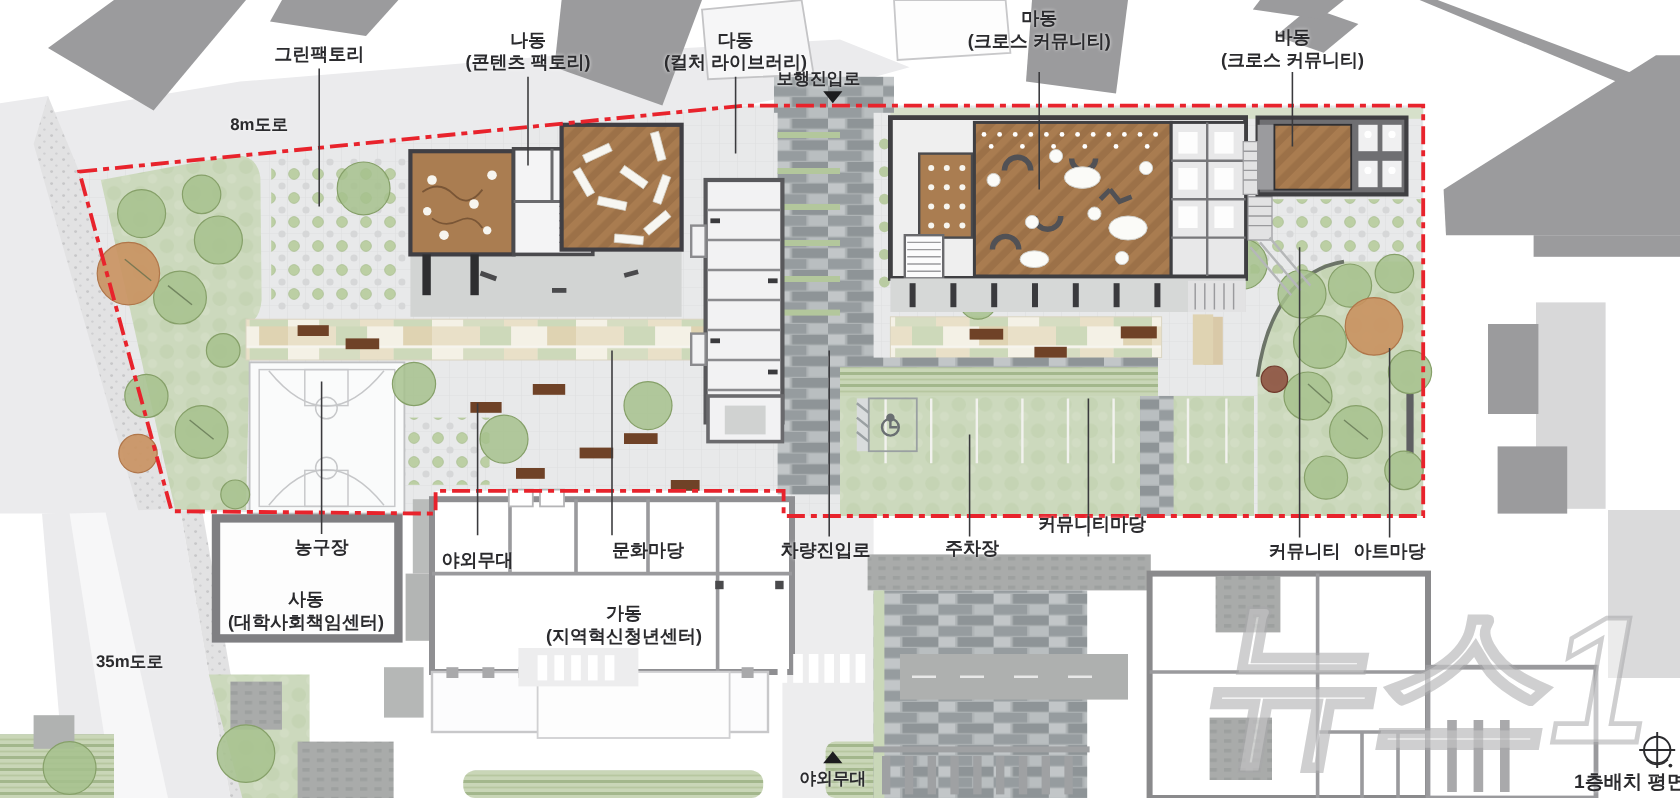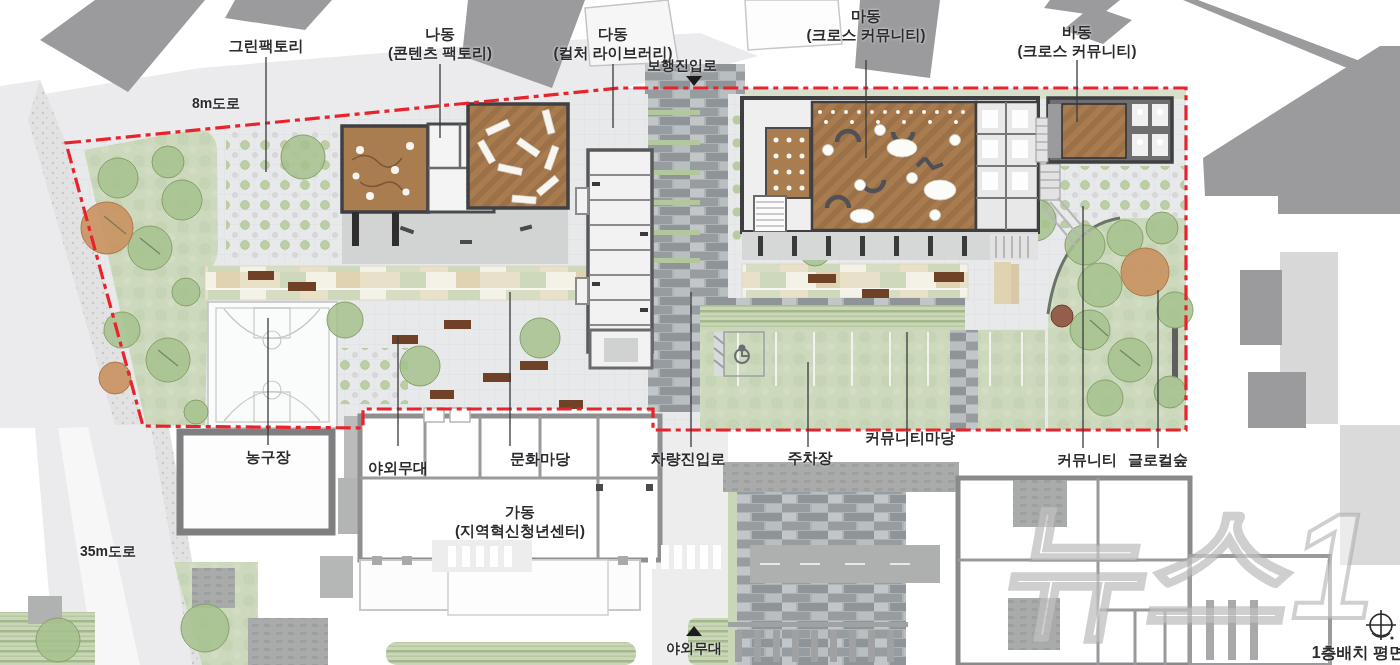--- a/index.html
+++ b/index.html
@@ -546,21 +546,25 @@
 <div class="lbl" style="left:810px;top:449px">
   <span>주차장</span>
 </div>
 <div class="lbl" style="left:910px;top:429px">
   <span>커뮤니티마당</span>
 </div>
 <div class="lbl" style="left:1087px;top:451px">
   <span>커뮤니티</span>
 </div>
 <div class="lbl" style="left:1158px;top:451px">
-  <span>글로컬숲</span>
+  <span>아트마당</span>
+</div>
+<div class="lbl" style="left:255px;top:491px">
+  <span>사동</span>
+  <span>(대학사회책임센터)</span>
 </div>
 <div class="lbl" style="left:520px;top:503px">
   <span>가동</span>
   <span>(지역혁신청년센터)</span>
 </div>
 <div class="lbl small" style="left:108px;top:543px">
   <span>35m도로</span>
 </div>
 <div class="arr up" style="left:694px;top:626px"></div>
 <div class="lbl small" style="left:694px;top:640px">

